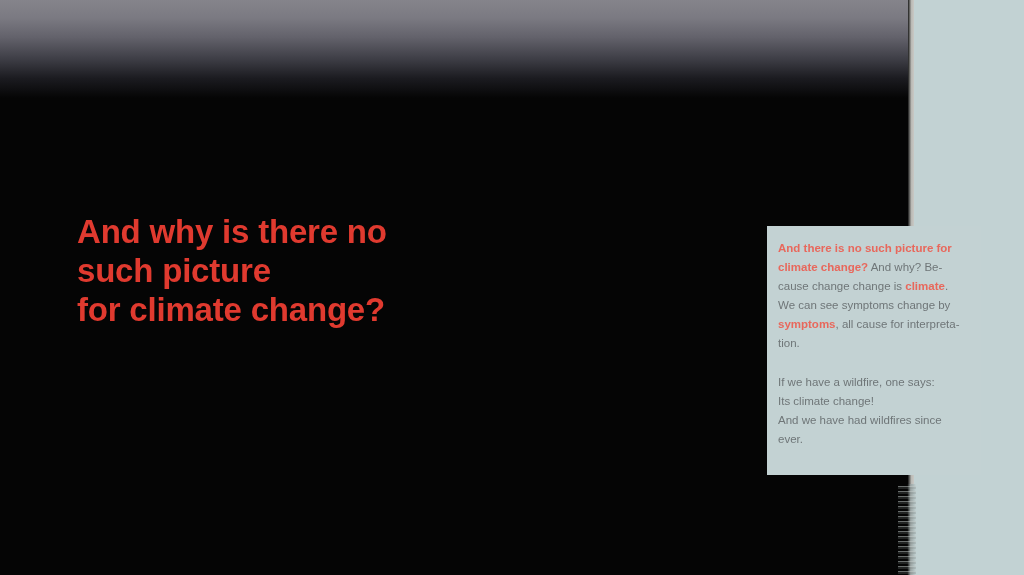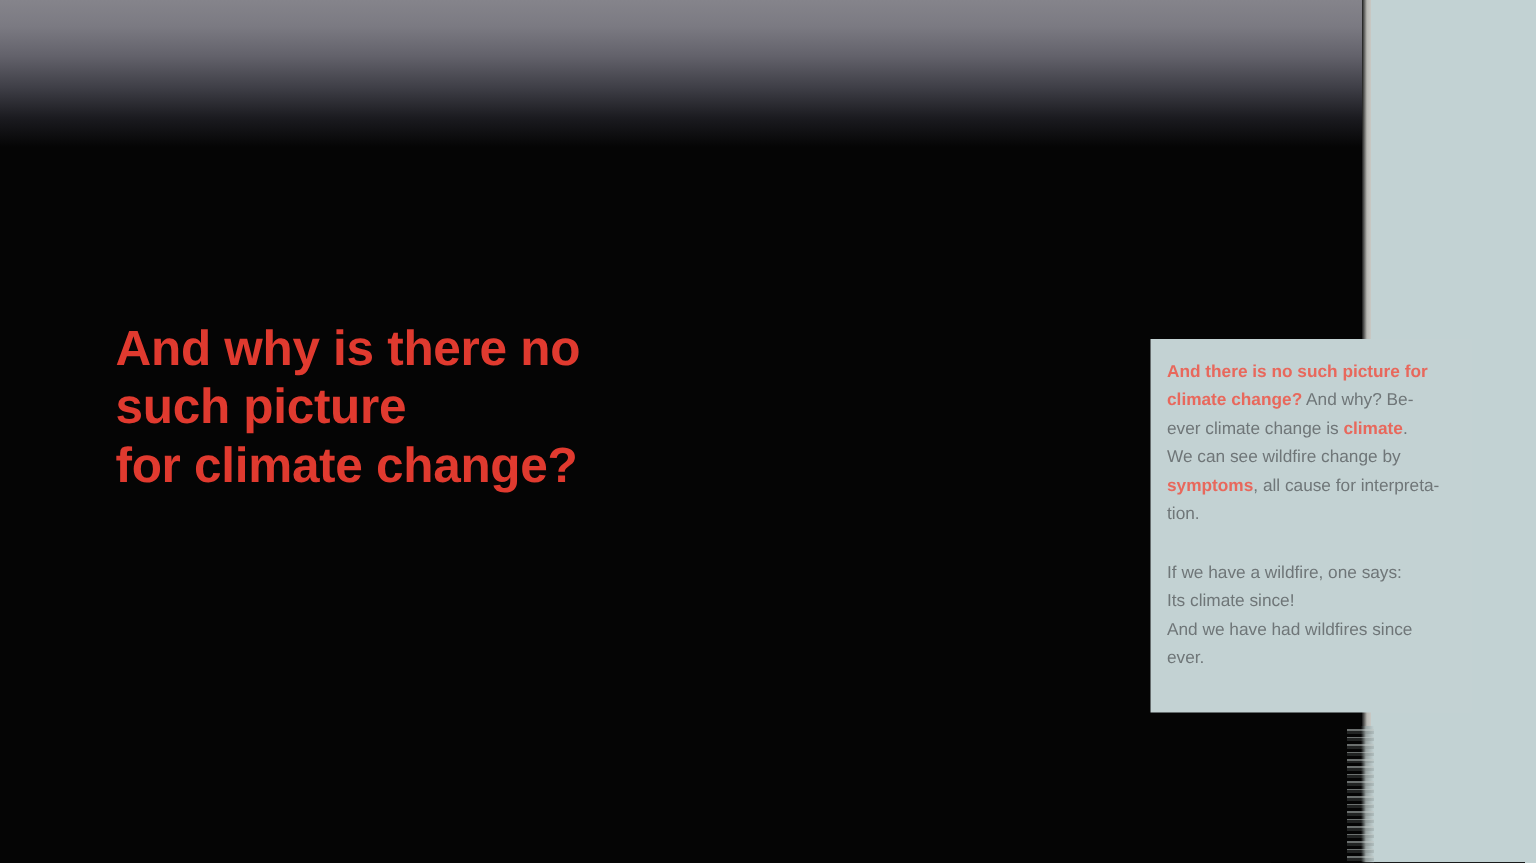--- a/index.html
+++ b/index.html
@@ -124,30 +124,30 @@
   <div class="torn-edge"></div>
 
   <div class="headline">And why is there no
 such picture
 for climate change?</div>
 
   <div class="textbox">
 
     <p>
       <span class="accent">And there is no such picture for climate change?</span><span>  And why? Be-</span>
-      <span class="tb-line"><span>ever climate change is </span><span class="accent">climate</span><span>.</span></span>
-      <span class="tb-line">We can see wildfire change by</span>
+      <span class="tb-line"><span>cause change change is </span><span class="accent">climate</span><span>.</span></span>
+      <span class="tb-line">We can see symptoms change by</span>
       <span class="tb-line"><span class="accent">symptoms</span><span>, all cause for interpreta-</span></span>
       <span class="tb-line">tion.</span>
     </p>
 
     <div class="spacer"></div>
 
     <p>
       <span class="tb-line">If we have a wildfire, one says:</span>
-      <span class="tb-line">Its climate since!</span>
+      <span class="tb-line">Its climate change!</span>
       <span class="tb-line">And we have had wildfires since</span>
       <span class="tb-line">ever.</span>
     </p>
 
   </div>
 
 </div>
 
 </body></html>

